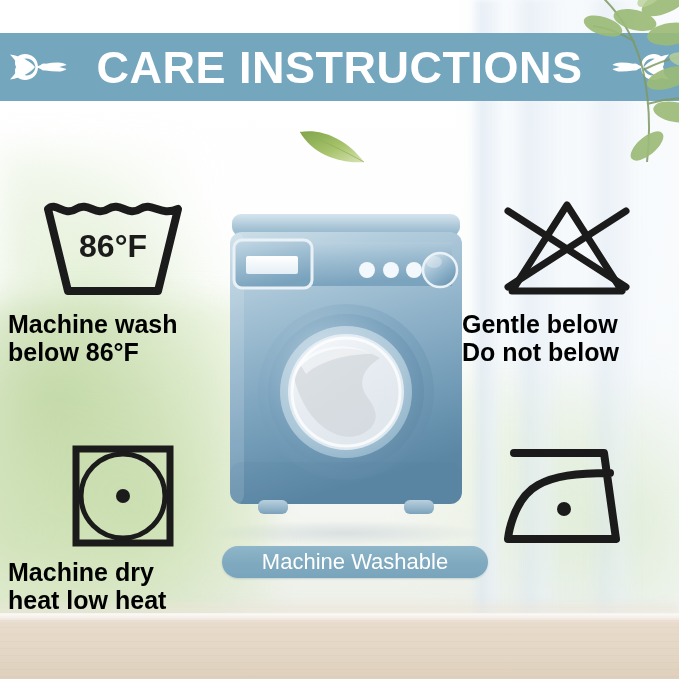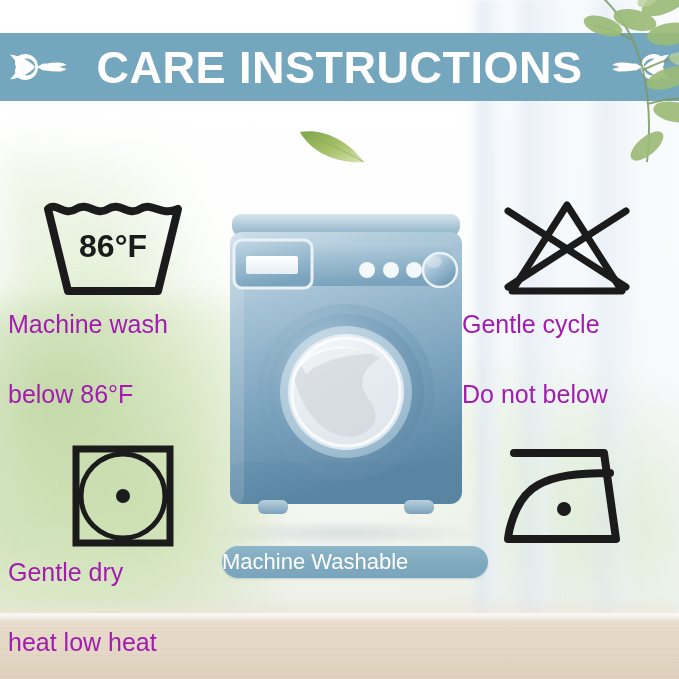--- a/index.html
+++ b/index.html
@@ -146,23 +146,24 @@
   .sym-icon {
     height: 112px;
     display: flex;
     align-items: center;
     justify-content: center;
   }
   .sym-label {
     margin-top: 6px;
     font-size: 25px;
     line-height: 1.12;
-    color: #a21caf;
-  }
-  .sym-label .l2 { display: block; margin-top: 42px; }
+    color: #000000;
+    font-weight: bold;
+  }
+  .sym-label .l2 { display: block; }
 
   #sym-wash   { left: 8px;   top: 192px; }
   #sym-bleach { left: 462px; top: 192px; }
   #sym-dry    { left: 8px;   top: 440px; }
   #sym-iron   { left: 462px; top: 440px; }
 
   
   .machine {
     position: absolute;
     left: 228px; top: 212px;
@@ -179,20 +180,21 @@
 
   
   .badge {
     position: absolute;
     left: 222px; top: 546px;
     width: 266px; height: 32px;
     border-radius: 16px;
     background: linear-gradient(180deg, #8fb6c9 0%, #7fa9bf 55%, #79a5bc 100%);
     display: flex;
     align-items: center;
+    justify-content: center;
     z-index: 5;
     box-shadow: 0 1px 2px rgba(120,150,165,0.35);
   }
   .badge-text {
     color: #ffffff;
     font-size: 22px;
     line-height: 1;
     white-space: nowrap;
   }
 </style>
@@ -296,35 +298,35 @@
     <div class="sym-icon">
       <svg viewBox="0 0 150 106" width="150" height="106" aria-hidden="true">
         <g fill="none" stroke="#1b1b1b" stroke-width="7" stroke-linecap="round" stroke-linejoin="round">
           <path d="M75 10 L130 96 L20 96 Z"></path>
           <path d="M16 16 L134 92"></path>
           <path d="M134 16 L16 92"></path>
         </g>
       </svg>
     </div>
     <div class="sym-label">
-      <span>Gentle cycle</span>
+      <span>Gentle below</span>
       <span class="l2">Do not below</span>
     </div>
   </div>
 
   <div class="sym" id="sym-dry">
     <div class="sym-icon">
       <svg viewBox="0 0 150 106" width="150" height="106" aria-hidden="true">
         <rect x="38" y="6" width="94" height="94" fill="none" stroke="#1b1b1b" stroke-width="7"></rect>
         <circle cx="85" cy="53" r="42" fill="none" stroke="#1b1b1b" stroke-width="5"></circle>
         <circle cx="85" cy="53" r="7" fill="#1b1b1b"></circle>
       </svg>
     </div>
     <div class="sym-label">
-      <span>Gentle dry</span>
+      <span>Machine dry</span>
       <span class="l2">heat low heat</span>
     </div>
   </div>
 
   <div class="sym" id="sym-iron">
     <div class="sym-icon">
       <svg viewBox="0 0 150 106" width="150" height="106" aria-hidden="true">
         <path d="M22 10 L112 10 L124 96 L16 96 C16 96, 20 56, 46 42 C62 33, 84 30, 118 30" fill="none" stroke="#1b1b1b" stroke-width="8" stroke-linejoin="round" stroke-linecap="round"></path>
         <circle cx="72" cy="66" r="7" fill="#1b1b1b"></circle>
       </svg>

